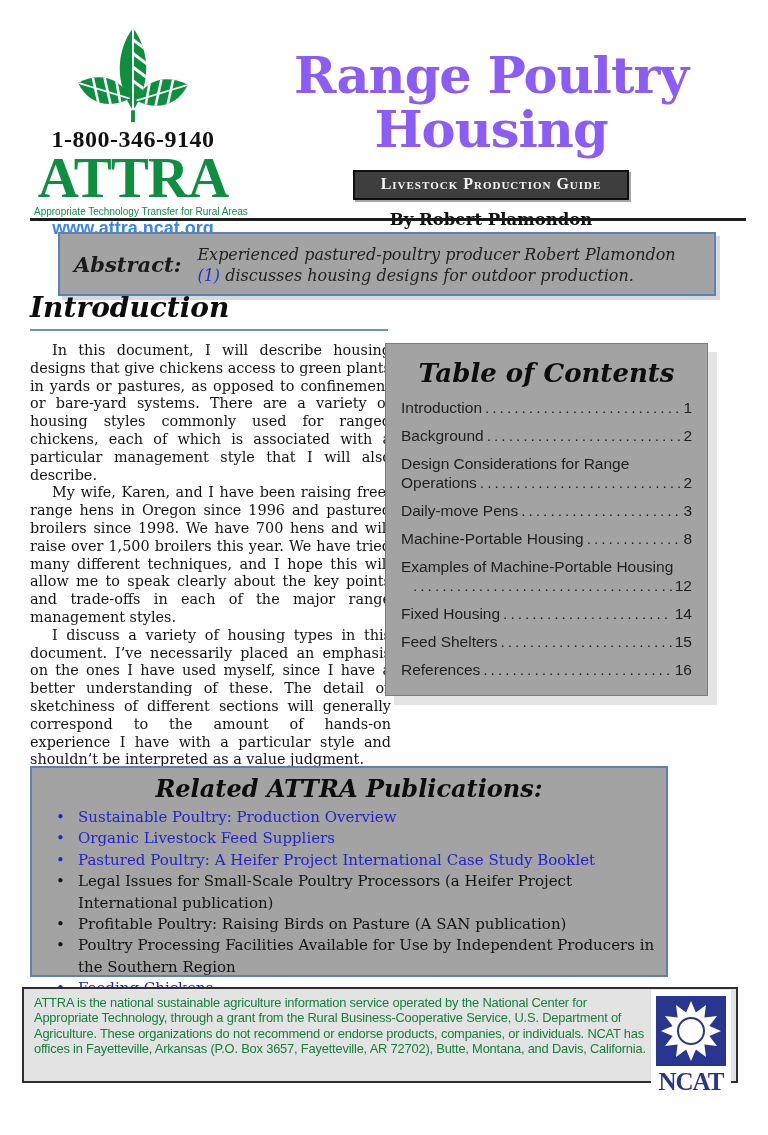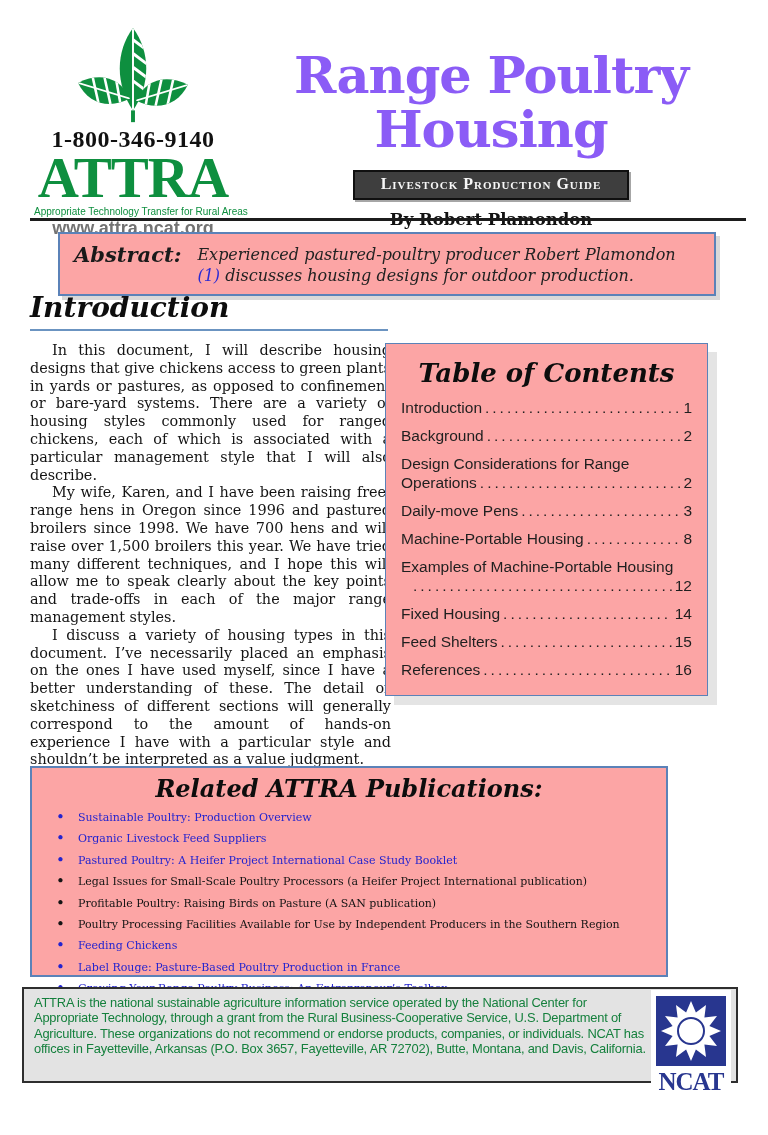--- a/index.html
+++ b/index.html
@@ -10,36 +10,36 @@
     font-family:"DejaVu Serif", serif; color:#1a1a1a;
   }
   .script { font-family:"DejaVu Serif", serif; font-style:italic; font-weight:bold; }
 
   
   .logo-block { position:absolute; left:34px; top:26px; width:198px; text-align:center; }
   .logo-leaves { display:block; margin:0 auto; }
   .logo-phone { font-family:"Liberation Serif", serif; font-weight:bold; font-size:24px; color:#111; letter-spacing:0.5px; margin-top:-4px; }
   .logo-attra { font-family:"Liberation Serif", serif; font-weight:bold; font-size:57px; line-height:0.88; color:#0e8f3f; letter-spacing:-1px; }
   .logo-tagline { font-family:"Liberation Sans", sans-serif; font-size:10px; color:#0e8f3f; margin-top:3px; white-space:nowrap; }
-  .logo-url { font-family:"Liberation Sans", sans-serif; font-weight:bold; font-size:18px; color:#737373; margin-top:1px; cursor:pointer; }
+  .logo-url { font-family:"Liberation Sans", sans-serif; font-weight:bold; font-size:18px; color:#3b82f6; margin-top:1px; cursor:pointer; }
 
   .header-right { position:absolute; left:236px; top:38px; width:510px; text-align:center; }
   .doc-title { font-family:"DejaVu Serif", serif; font-weight:bold; font-size:51px; line-height:1.05; color:#8b5cf6; letter-spacing:-1px;margin-top:11px; }
   .badge {
     display:inline-block; margin-top:14px; padding:3px 26px 5px;
     background:#3e3e3e; border:2px solid #101010; box-shadow:2px 2px 0 rgba(0,0,0,0.35);
     color:#f7f7f7; font-family:"Liberation Serif", serif; font-variant:small-caps;
     font-weight:600; font-size:16px; letter-spacing:1px;
   }
   .bylines { margin-top:9px; font-family:"DejaVu Serif", serif; font-weight:bold; font-size:16.5px; line-height:22px; color:#111; }
 
   .header-rule { position:absolute; left:30px; top:218px; width:716px; height:3px; background:#1c1c1c; }
 
   
-  .bluebox { background:#fca5a5; border:2px solid #5b82b8; }
+  .bluebox { background:#a3a3a3; border:2px solid #5b82b8;align-items:center; }
 
   
   .abstract-box {
     position:absolute; left:58px; top:232px; width:658px; min-height:54px;
     padding:6px 14px 8px; display:flex; gap:16px; box-shadow:4px 4px 0 #d9d9d9;
   }
   .abstract-label { font-size:21px; flex:0 0 auto; padding-top:2px; }
   .abstract-text { font-style:italic; font-size:16px; line-height:21px; color:#222; padding-top:4px; }
   .abstract-ref { color:#2a2ad4; font-style:italic; cursor:pointer; }
 
@@ -65,21 +65,21 @@
   .toc-text { flex:0 1 auto; white-space:nowrap; }
   .toc-text:empty + .toc-dots { margin-left:12px; }
   .toc-dots { flex:1 1 auto; min-width:24px; overflow:hidden; white-space:nowrap; margin:0 3px; }
   .toc-dots::after { content:"......................................................................"; letter-spacing:3px; }
   .toc-page { flex:0 0 auto; }
 
   
   .related-box { position:absolute; left:30px; top:766px; width:638px; height:211px; padding:4px 10px; }
   .related-heading { text-align:center; font-size:24px; margin:2px 0 4px; color:#0d0d0d; }
   .pub-list { list-style:none; }
-  .pub-item { position:relative; padding-left:36px; font-size:11px; line-height:21.4px; color:#141414; }
+  .pub-item { position:relative; padding-left:36px; font-size:15px; line-height:21.4px; color:#141414; }
   .pub-item::before { content:"\2022"; position:absolute; left:14px; top:0; font-size:15px; }
   .pub-item.link { color:#2323cf; cursor:pointer; }
 
   
   .footer-box {
     position:absolute; left:22px; top:987px; width:716px; height:96px;
     background:#e3e3e3; border:2.5px solid #2e2e2e; padding:6px 10px;
   }
   .footer-text {
     width:612px; font-family:"Liberation Sans", sans-serif; font-size:12.9px;

